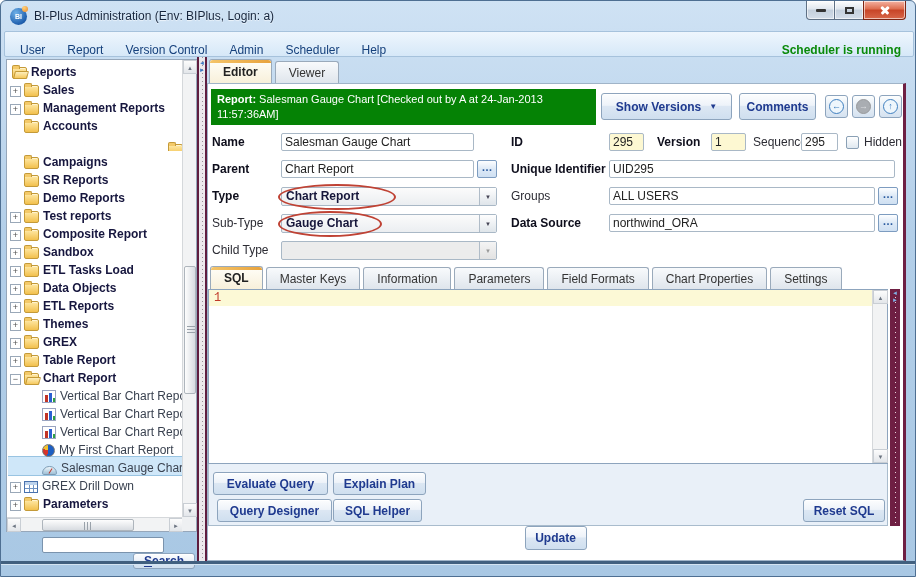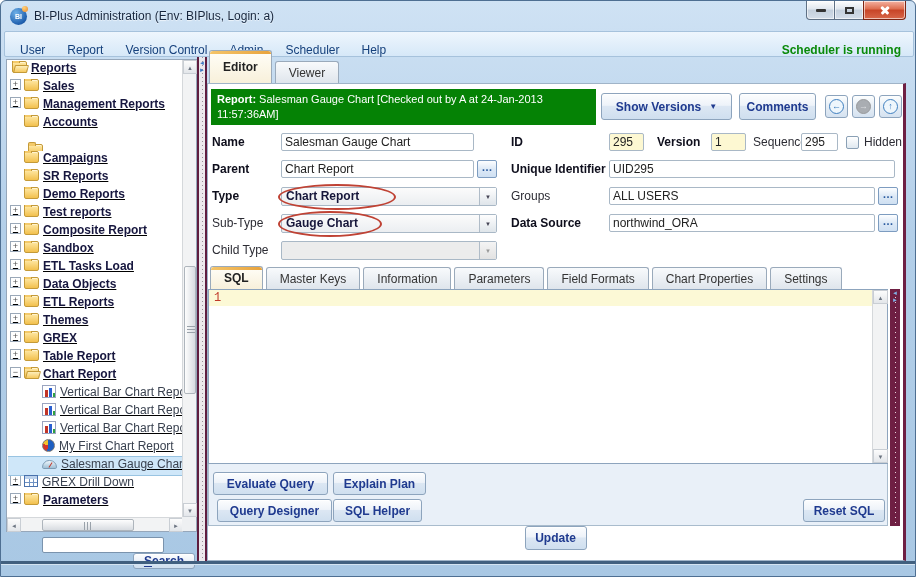--- a/index.html
+++ b/index.html
@@ -32,21 +32,21 @@
   
   .menubar { position:absolute; left:3px; top:30px; width:910px; height:26px; display:flex; align-items:center;
     background: linear-gradient(#eef6fd, #d6e8f8); border:1px solid #a6c2dc; border-radius:2px; padding:12px 12px 0 4px; }
   .menu-item { padding:0 11px; font-size:12px; color:#16417c; line-height:24px; cursor:default; }
   .scheduler-status { margin-left:auto; font-size:12px; font-weight:bold; color:#0a8a0a; }
 
   
   .left-panel { position:absolute; left:5px; top:58px; width:191px; height:473px; background:#fff;
     border:1px solid #96a7ba; }
   .tree { position:absolute; left:1px; top:1px; width:175px; height:456px; overflow:hidden; }
-  .tree-row { display:flex; align-items:flex-start; height:18px; white-space:nowrap; overflow:hidden; font-size:12px;text-decoration:underline; }
+  .tree-row { display:flex; align-items:flex-end; height:18px; white-space:nowrap; overflow:hidden; font-size:12px; }
   .tree-row.selected { background:#cfe7f9; outline:1px solid #99c4e2; }
   .expander { flex:none; width:11px; height:11px; margin-right:3px; font-size:9px; line-height:9px; text-align:center; color:#555; }
   .expander.plus, .expander.minus { border:1px solid #9aa8b8; background:#fff; }
   .tlabel { margin-left:4px; color:#3a4250; }
   .tlabel.bold { font-weight:bold; color:#16163e; }
   .ticon { position:relative; flex:none; width:15px; height:12px; }
   .ticon.folder, .ticon.folder-open { background:linear-gradient(#ffe9a6, #f2c04d); border:1px solid #c49a38; border-radius:2px;
     box-shadow: inset 0 1px 0 #fff3cf; }
   .ticon.folder::before, .ticon.folder-open::before { content:""; position:absolute; top:-3px; left:-1px; width:6px; height:3px;
     background:#f4ca6a; border:1px solid #c49a38; border-bottom:none; border-radius:2px 2px 0 0; }
@@ -101,21 +101,21 @@
 
   
   .right-panel { position:absolute; left:206px; top:58px; width:702px; height:502px; }
   .tab { height:24px; padding:0 13px; display:flex; align-items:center; font-size:12px; color:#333;
     border:1px solid #9aaabb; border-bottom:none; border-radius:3px 3px 0 0;
     background:linear-gradient(#f8fafc,#dfe5ec); position:relative; }
   .tab.active { background:linear-gradient(#fffef8,#f8f0da); font-weight:bold; color:#222; z-index:2; }
   .tab.active::before { content:""; position:absolute; left:0; right:0; top:0; height:3px; border-radius:3px 3px 0 0;
     background:linear-gradient(to right,#f4c469,#e8a33d); }
   .outer-tabs { position:absolute; left:2px; top:0; display:flex; gap:3px; align-items:flex-end; height:24px; }
-  .outer-tabs .tab { height:33px; } .outer-tabs .tab:not(.active){ height:22px; }
+  .outer-tabs .tab { height:24px; } .outer-tabs .tab:not(.active){ height:22px; }
 
   .tab-content { position:absolute; left:0; top:24px; width:699px; height:478px; background:#fff;
     border:1px solid #a0b4c8; border-right:3px solid #6e1f43; }
 
   
   .banner { position:absolute; left:3px; top:5px; width:385px; height:36px; background:#058205; color:#fff;
     font-size:11px; line-height:15px; padding:3px 6px; }
   .banner b { font-weight:bold; margin-right:3px; }
   .show-versions { position:absolute; left:393px; top:9px; width:131px; height:27px; }
   .show-versions .caret { font-size:8px; margin-left:8px; color:#1f3a8f; }

